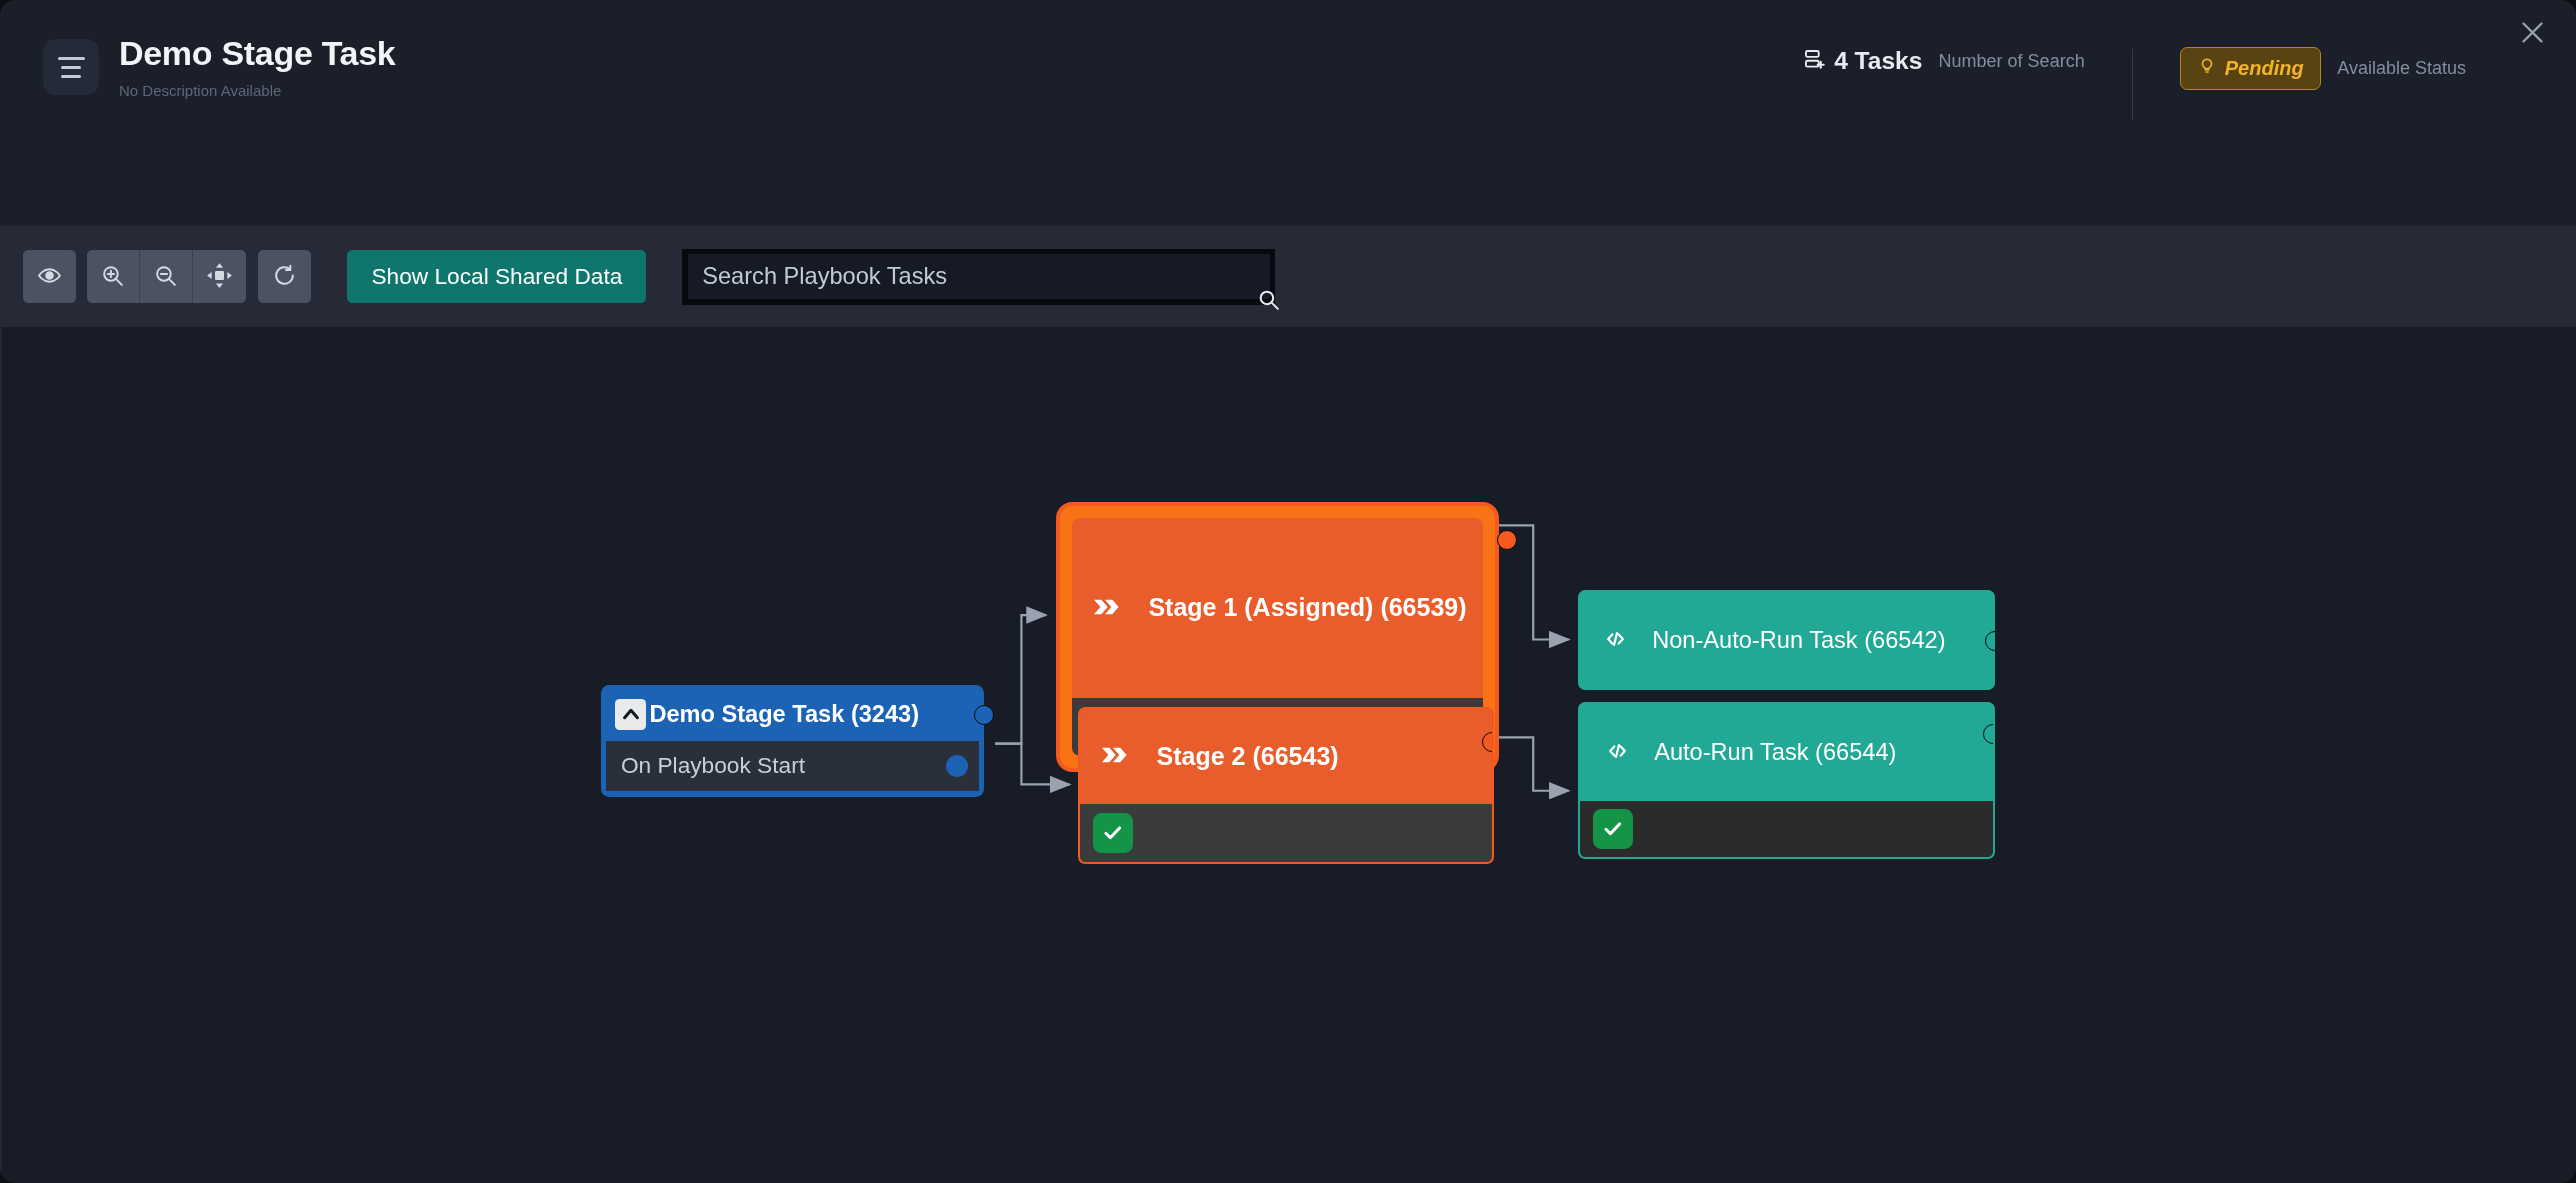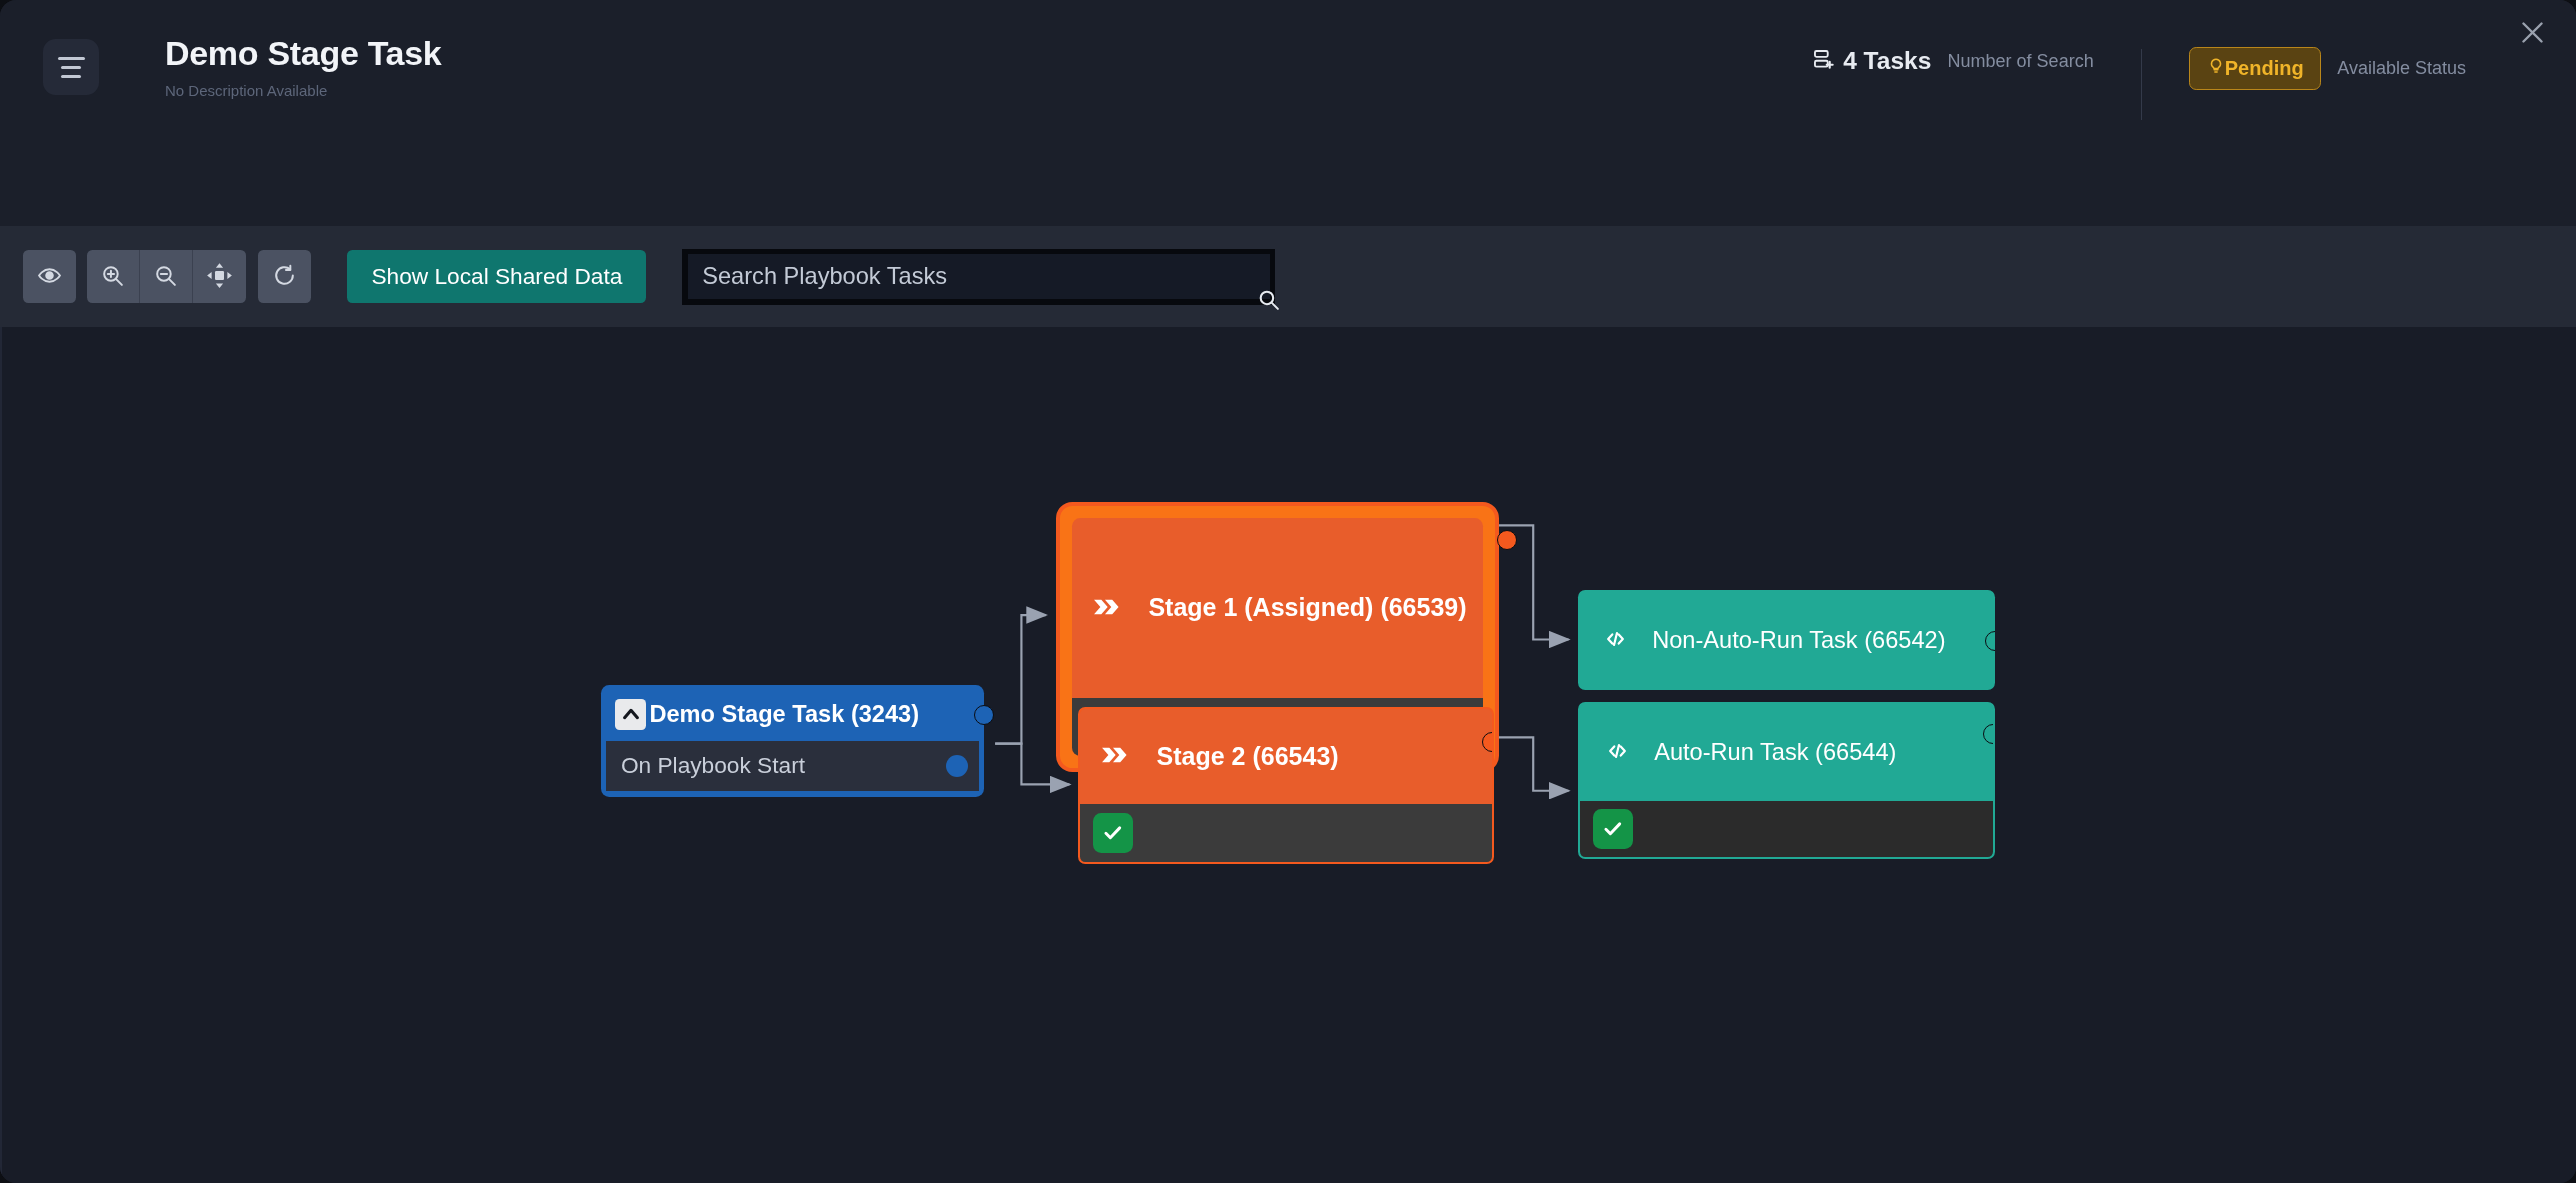--- a/index.html
+++ b/index.html
@@ -26,38 +26,38 @@
     width: 56px; height: 56px; border-radius: 12.7px;
     background: #252a38;
     display: flex; align-items: center; justify-content: center;
     flex-direction: column; gap: 5.4px; cursor: pointer;
     margin-top: 5.4px;
   }
   #menu-btn i { display:block; background:#c2c8d4; height: 3.6px; border-radius: 1.8px; }
   #menu-btn i:nth-child(1){ width: 27px; }
   #menu-btn i:nth-child(2){ width: 20px; }
   #menu-btn i:nth-child(3){ width: 20px; }
-  #title-block { display: flex; flex-direction: column; gap: 9px; margin-left: 46px; }
+  #title-block { display: flex; flex-direction: column; gap: 9px; }
   #page-title { font-size: 34px; font-weight: bold; color: #f2f4f8; letter-spacing: -0.3px; }
   #page-subtitle { font-size: 15px; color: #5d667a; }
 
   #hdr-right {
     position: absolute; right: 63px; top: 47px;
     display: flex; align-items: flex-start; gap: 0;
   }
   .stat-col { display: flex; flex-direction: row; align-items: center; gap: 16.3px; padding: 0 47px; }
   .stat-top { display: flex; align-items: center; gap: 7.2px; }
   .stat-value { font-size: 24.5px; font-weight: bold; color: #e8ebf1; white-space: nowrap; }
   .stat-label { font-size: 18px; color: #848da0; white-space: nowrap; }
   #hdr-divider { width: 1.8px; height: 71px; background: #343a4a; margin-top: 1.8px; }
   #status-badge {
-    display: inline-flex; align-items: center; 
+    display: inline-flex; align-items: center; gap: 9px;
     background: #5a4312; border: 1.8px solid #b9861a; color: #f0b429;
     border-radius: 7.2px; padding: 8.2px 16.3px; font-size: 20px; font-weight: bold;
-    cursor: pointer; white-space: nowrap;
+    cursor: pointer; white-space: nowrap; font-style: italic;
   }
   #close-btn {
     position: absolute; right: 20px; top: 9px;
     width: 47px; height: 47px; cursor: pointer;
     display:flex; align-items:center; justify-content:center;
   }
 
   
   #toolbar {
     position: absolute; left: 0; top: 226px; width: 2576px; height: 101px;

